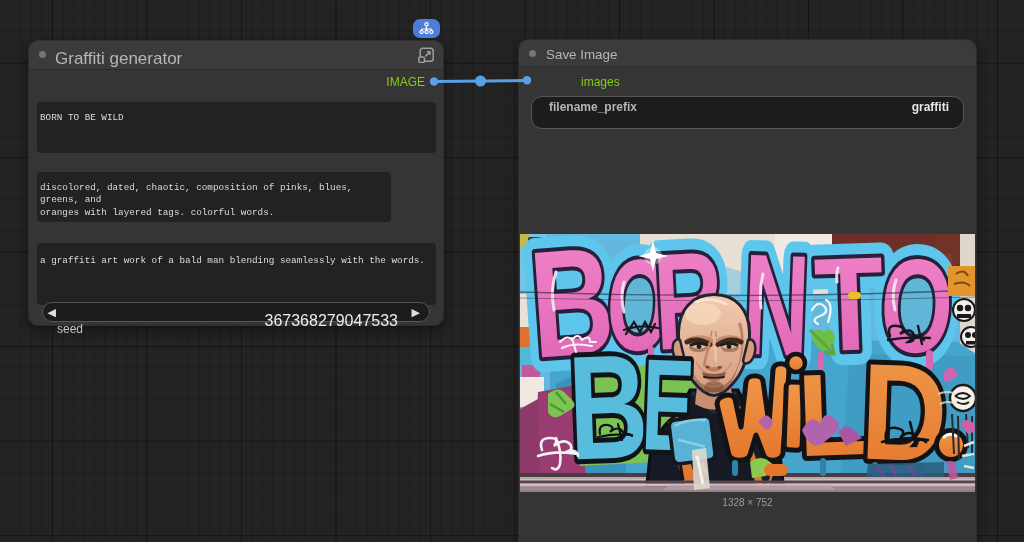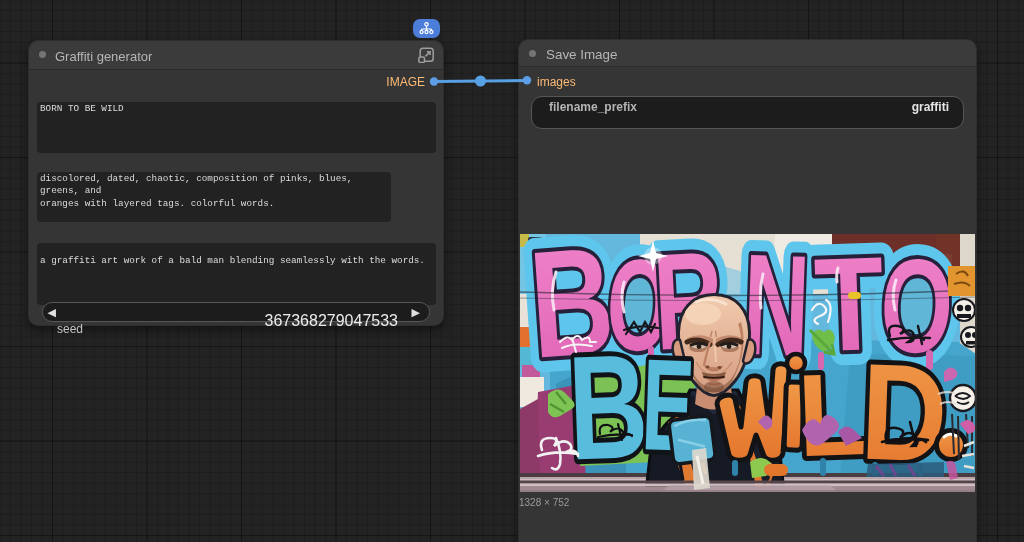--- a/index.html
+++ b/index.html
@@ -16,32 +16,32 @@
     position:relative;
   }
   .node{position:absolute;background:#353535;border-radius:10px;
     box-shadow:0 4px 10px rgba(0,0,0,.45);border:1px solid #2e2e2e;}
   .nhead{position:absolute;left:0;top:0;right:0;height:28px;background:#3b3b3b;
     border-radius:10px 10px 0 0;border-bottom:1px solid #2c2c2c;}
   .ndot{position:absolute;width:7px;height:7px;border-radius:50%;background:#757575;}
   .ntitle{position:absolute;font-size:14px;color:#b6b6b6;}
   .ta{position:absolute;background:#222222;border-radius:4px;
     font-family:"Liberation Mono",monospace;font-size:9.3px;line-height:12.35px;
-    color:#dcdcdc;padding:1px 3px;box-sizing:border-box;white-space:pre-wrap;}
+    color:#dcdcdc;padding:10px 3px;box-sizing:border-box;white-space:pre-wrap;}
   .pill{position:absolute;background:#1c1c1c;border:1px solid #565656;
     border-radius:11px;box-sizing:border-box;}
-  .lbl{position:absolute;font-size:12px;color:#fdba74;}
+  .lbl{position:absolute;font-size:12px;color:#84cc16;margin-left:44px;}
 </style>
 </head>
 <body>
 
 <div class="node" id="node1" style="left:28px;top:40px;width:414px;height:284px;">
   <div class="nhead"></div>
   <div class="ndot" style="left:10px;top:10px;"></div>
-  <div class="ntitle" style="left:26px;top:7.5px;font-size:13px;">Graffiti generator</div>
+  <div class="ntitle" style="left:26px;top:7.5px;font-size:17px;">Graffiti generator</div>
 
   <svg style="position:absolute;left:389px;top:6px;" width="17" height="16" viewBox="0 0 17 16" fill="none" stroke="#9e9e9e" stroke-width="1.5">
     <rect x="2.2" y="1.2" width="13" height="13" rx="2.8"></rect>
     <rect x="0.9" y="9.9" width="5.6" height="5.6" rx="1.6" fill="#3b3b3b"></rect>
     <path d="M7.4 9.4 L11.8 5"></path>
     <path d="M8.9 4.8 H12 V7.9"></path>
   </svg>
 
   <div class="lbl" style="right:18px;top:34px;">IMAGE</div>
 
@@ -360,21 +360,21 @@
 
 </svg>
   
   
   
   
   
   
   
   </div>
-  <div style="position:absolute;left:0;width:100%;top:457px;text-align:left;font-size:10px;color:#9a9a9a;">1328 × 752</div>
+  <div style="position:absolute;left:0;width:100%;top:457px;text-align:center;font-size:10px;color:#9a9a9a;">1328 × 752</div>
 </div>
 
 <svg style="position:absolute;left:0;top:0;pointer-events:none;" width="1024" height="542">
   <line x1="434" y1="81.5" x2="527" y2="80.5" stroke="#58a0e4" stroke-width="3"></line>
   <circle cx="480.5" cy="81" r="5.5" fill="#58a0e4"></circle>
   <circle cx="434" cy="81.5" r="4.2" fill="#5d9ee6"></circle>
   <circle cx="527" cy="80.3" r="4.2" fill="#5d9ee6"></circle>
 </svg>
 
 </body></html>

